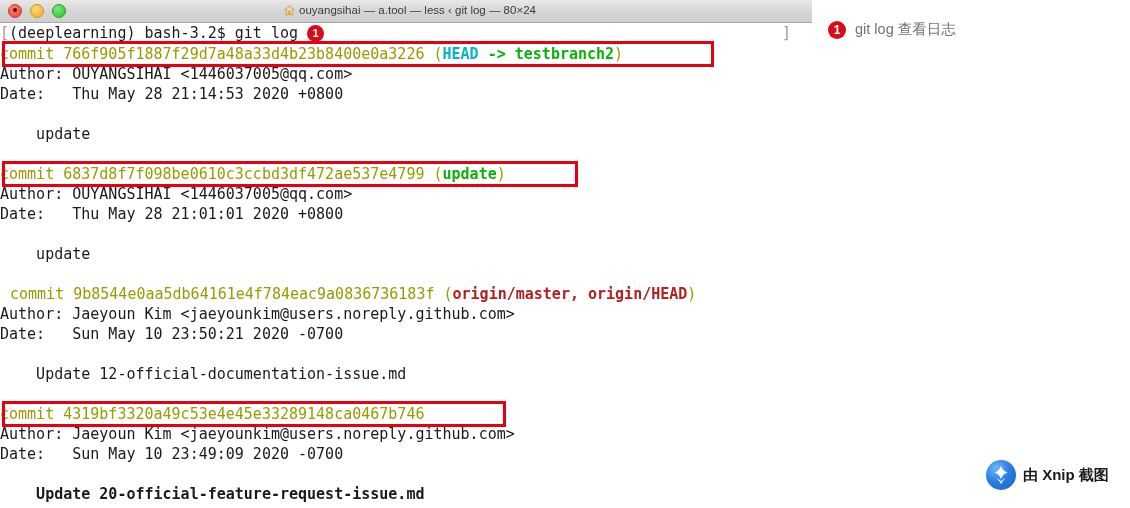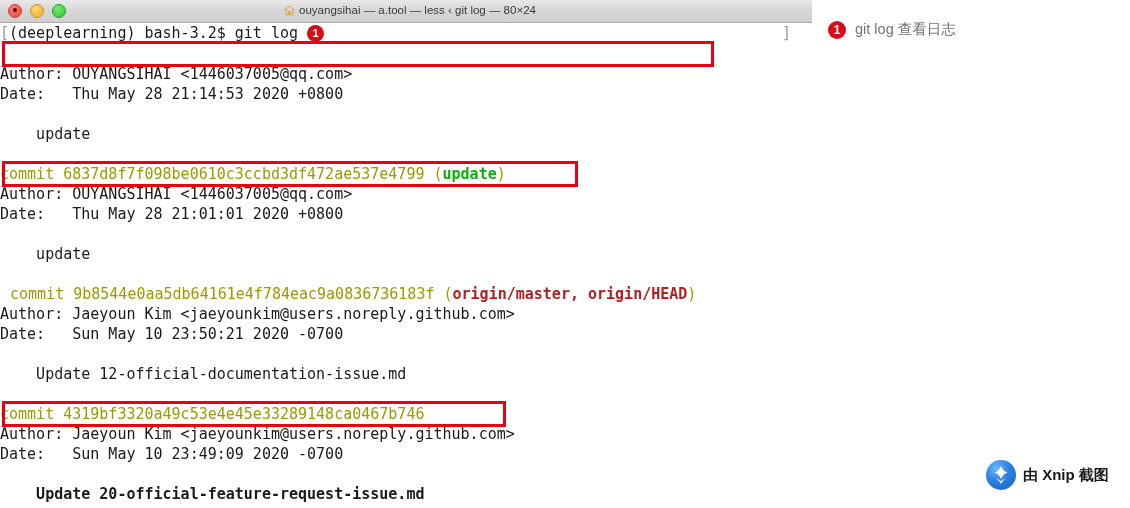--- a/index.html
+++ b/index.html
@@ -214,20 +214,21 @@
         </svg>
       </span><span>ouyangsihai — a.tool — less ‹ git log — 80×24</span>
     </div>
   </div>
 
   <div id="term-body">
 
     <div class="line" style="top:0px;"><span class="c-bracket">[</span><span class="c-default">(deeplearning) bash-3.2$ git log </span><span class="badge">1</span></div>
     <div class="line" style="top:0px; left:782px;"><span class="c-bracket">]</span></div>
 
+    <div class="line" style="top:21px;"><span class="c-commit">commit </span><span class="c-commit">766f905f1887f29d7a48a33d4b23b8400e0a3226</span><span class="c-paren"> (</span><span class="c-cyan">HEAD</span><span class="c-green-arrow"> -&gt; </span><span class="c-green">testbranch2</span><span class="c-paren">)</span></div>
     <div class="line" style="top:41px;">Author: OUYANGSIHAI &lt;1446037005@qq.com&gt;</div>
     <div class="line" style="top:61px;">Date:   Thu May 28 21:14:53 2020 +0800</div>
     <div class="line" style="top:101px;">    update</div>
 
     <div class="line" style="top:141px;"><span class="c-commit">commit </span><span class="c-commit">6837d8f7f098be0610c3ccbd3df472ae537e4799</span><span class="c-paren"> (</span><span class="c-green">update</span><span class="c-paren">)</span></div>
     <div class="line" style="top:161px;">Author: OUYANGSIHAI &lt;1446037005@qq.com&gt;</div>
     <div class="line" style="top:181px;">Date:   Thu May 28 21:01:01 2020 +0800</div>
     <div class="line" style="top:221px;">    update</div>
 
     <div class="line" style="top:261px;margin-left:10px;"><span class="c-commit">commit </span><span class="c-commit">9b8544e0aa5db64161e4f784eac9a0836736183f</span><span class="c-paren"> (</span><span class="c-darkred">origin/master, origin/HEAD</span><span class="c-paren">)</span></div>

